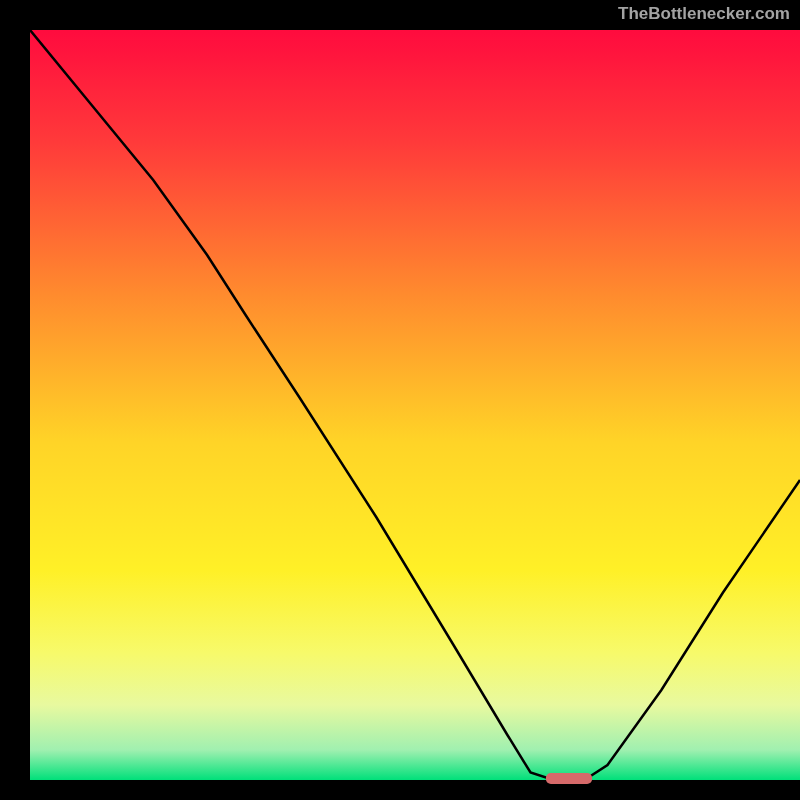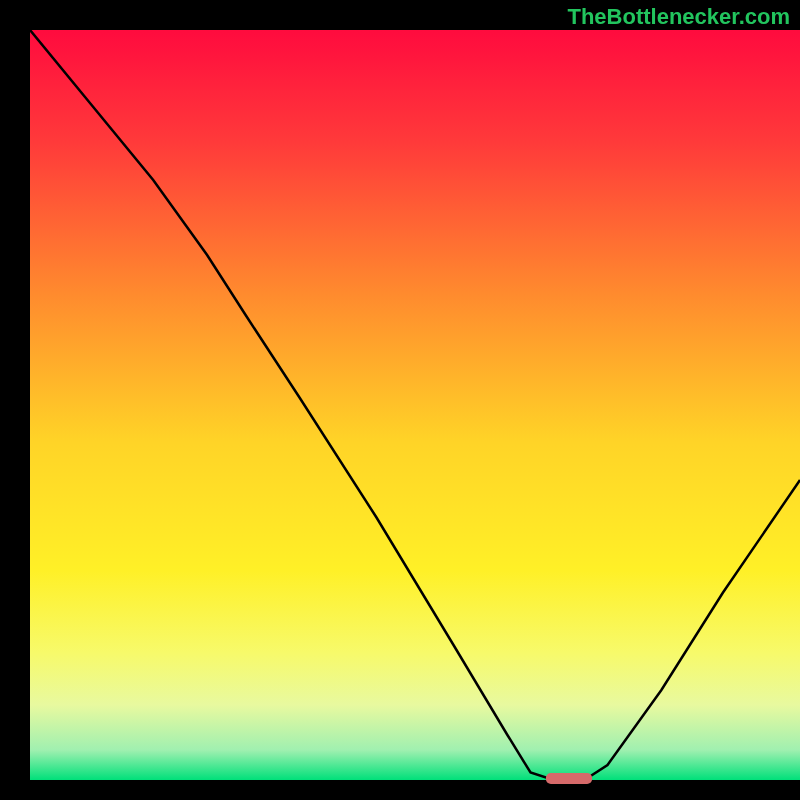--- a/index.html
+++ b/index.html
@@ -16,22 +16,22 @@
     position: absolute;
     top: 0;
     left: 0;
     width: 800px;
     height: 800px;
   }
   .watermark {
     position: absolute;
     top: 4px;
     right: 10px;
-    color: #22c55e;
-    font-size: 22px;
+    color: #a3a3a3;
+    font-size: 17px;
     font-weight: bold;
     z-index: 10;
   }
   svg {
     display: block;
   }
 </style>
 </head>
 <body>
 

